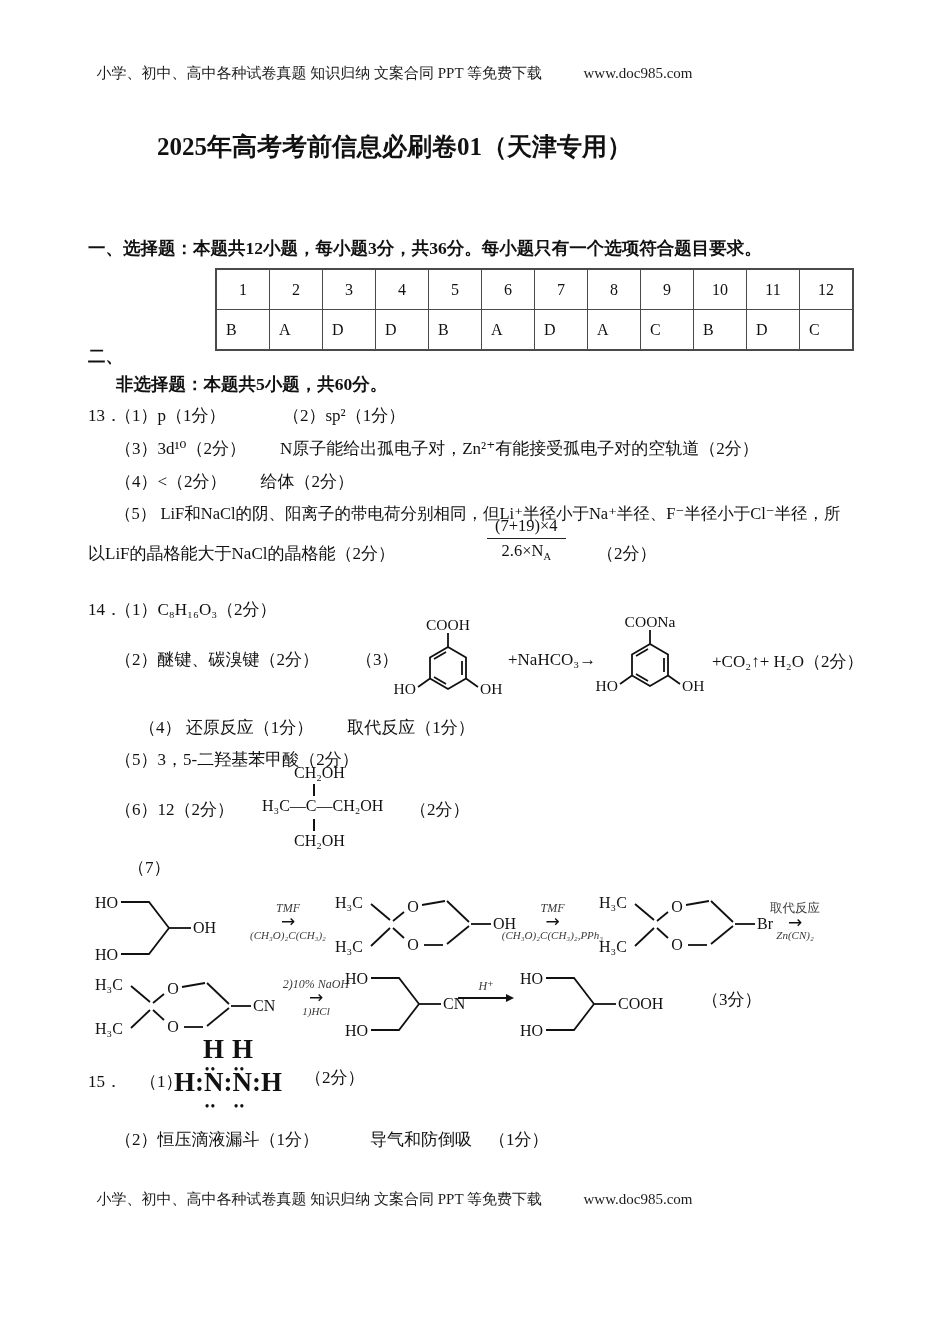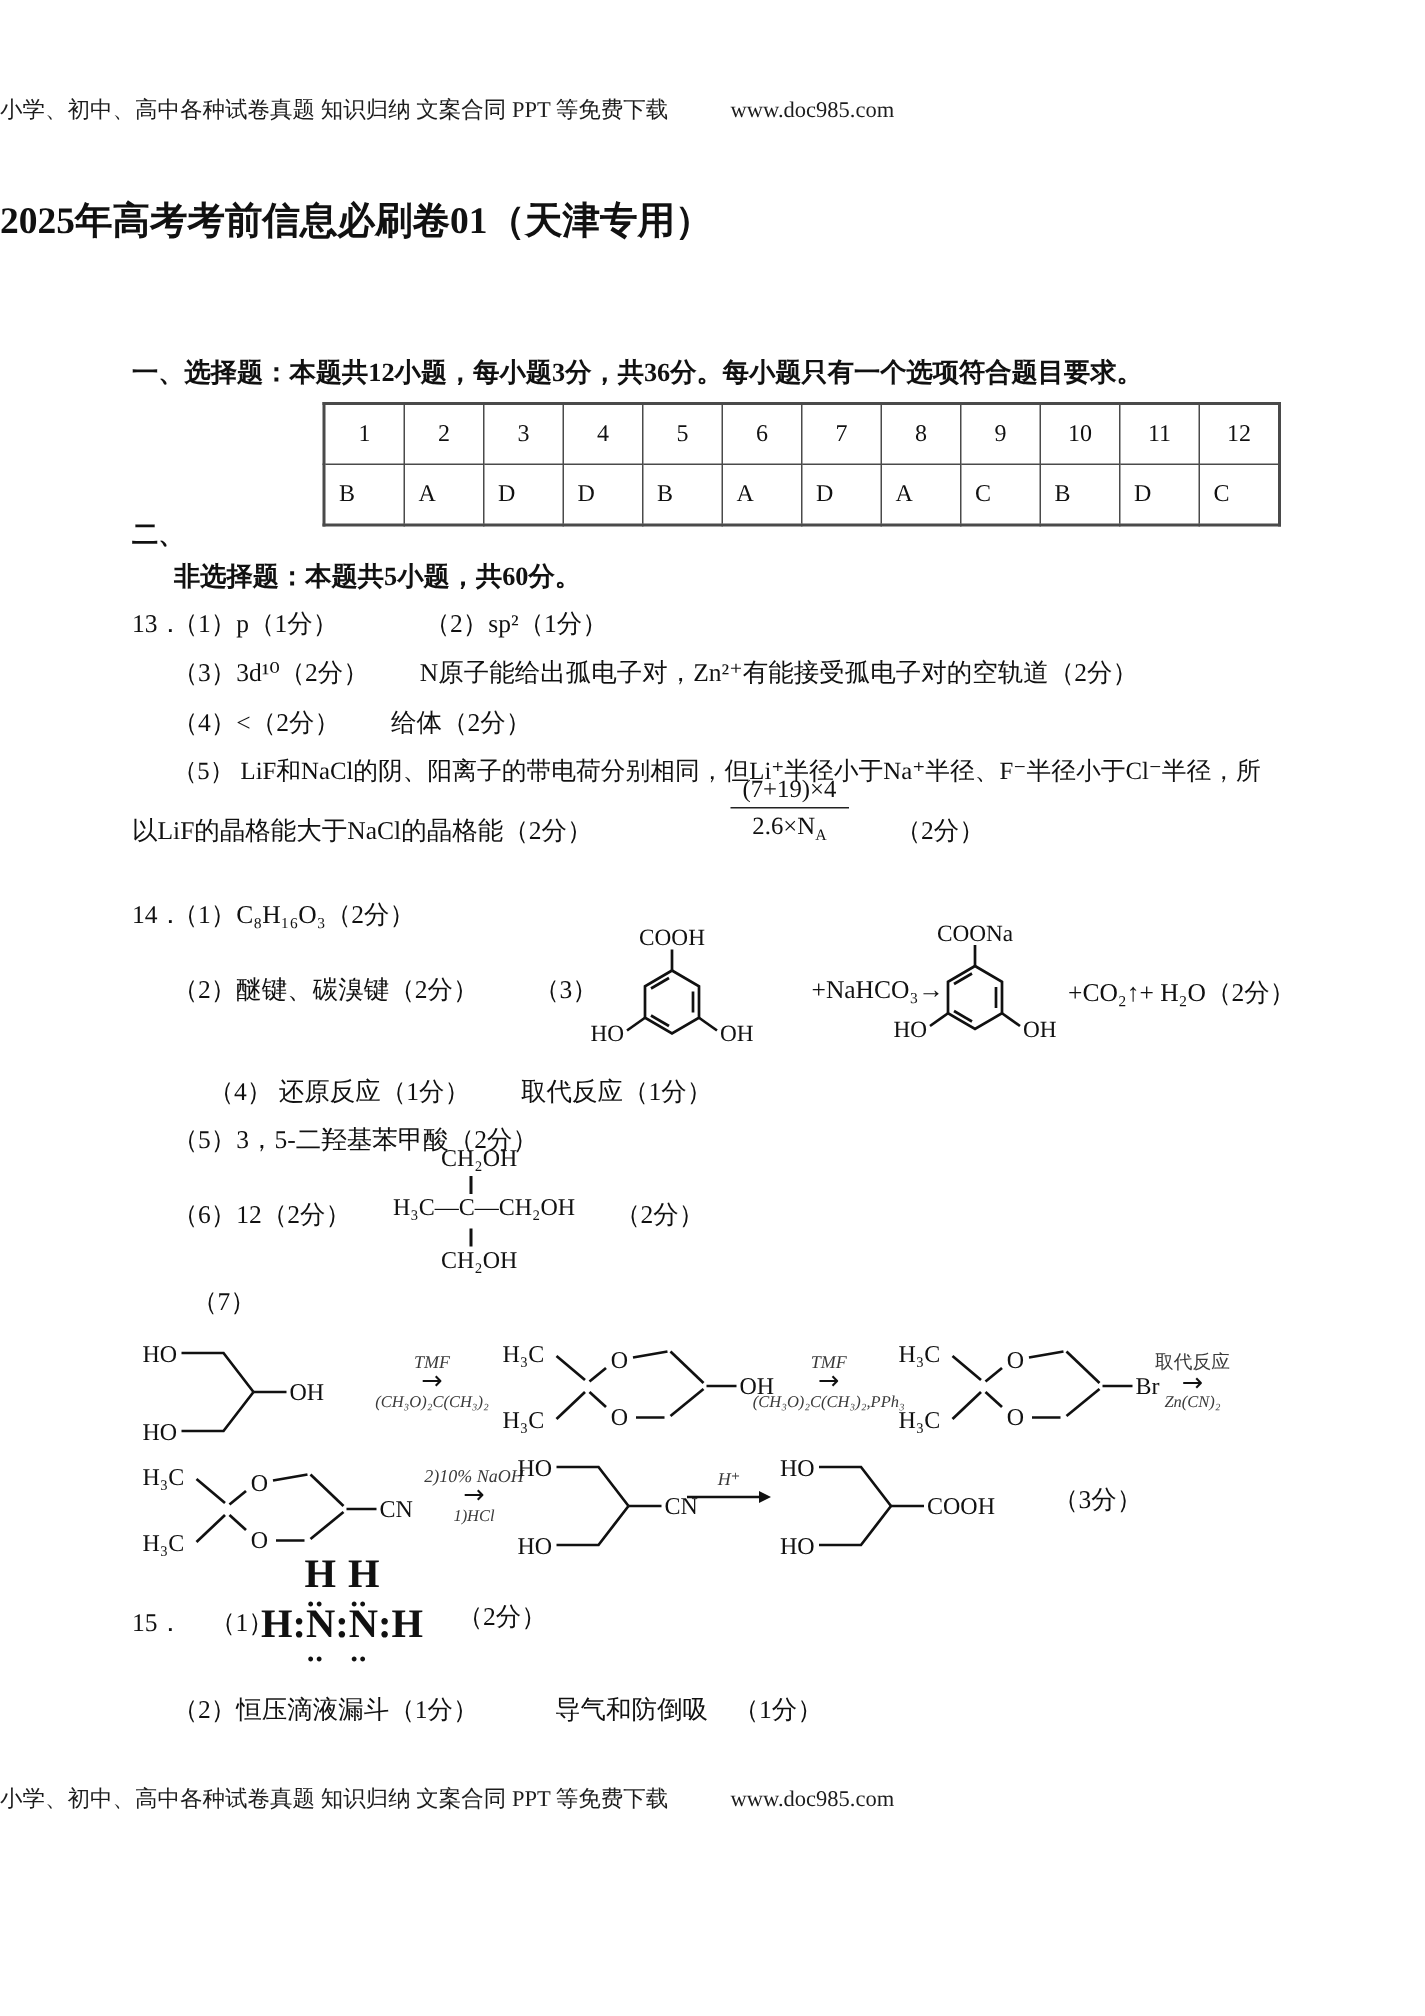--- a/index.html
+++ b/index.html
@@ -1,19 +1,19 @@
 <!DOCTYPE html>
 <html><head>
 <meta charset="utf-8">
 <style>
   html,body{margin:0;padding:0;background:#e8e8e8;}
   .page{position:relative;width:950px;height:1344px;background:#ffffff;margin:0 auto;
         font-family:"Liberation Serif","DejaVu Serif",serif;color:#111;overflow:hidden;}
   .abs{position:absolute;white-space:nowrap;}
-  .center{left:0;width:789px;text-align:left;}
+  .center{left:0;width:789px;text-align:center;}
   .small{font-size:15px;color:#1c1c1c;}
   .title{font-size:25px;font-weight:700;}
   .subtitle{font-size:23px;font-weight:700;letter-spacing:1px;}
   .bold{font-weight:700;}
   .line{font-size:17px;}
   .line-s{font-size:16.5px;}
   table.anskey{position:absolute;left:215px;top:268px;border-collapse:collapse;border:2px solid #4a4a4a;}
   table.anskey td{width:42px;height:37px;border:1px solid #4a4a4a;font-size:16px;}
   tr.num-row td{text-align:center;}
   tr.ans-row td{text-align:left;padding-left:9px;}
@@ -114,21 +114,21 @@
       <line x1="56" y1="59" x2="68" y2="66"></line>
       <line x1="70" y1="29" x2="70" y2="15"></line>
       <line x1="52" y1="60.5" x2="40" y2="69"></line>
       <line x1="88" y1="60.5" x2="100" y2="69"></line>
     </g>
     <text x="70" y="12" font-size="15.5" text-anchor="middle">COOH</text>
     <text x="38" y="76" font-size="15.5" text-anchor="end">HO</text>
     <text x="102" y="76" font-size="15.5">OH</text>
   </svg>
 
-  <div class="abs line" style="left:508px;top:650px;margin-left:33px;">+NaHCO₃→</div>
+  <div class="abs line" style="left:508px;top:650px;">+NaHCO₃→</div>
 
   <svg class="abs" style="left:580px;top:615px;" width="150" height="84">
     <g>
       <polyline points="70,29 88,39.5 88,60.5 70,71 52,60.5 52,39.5 70,29"></polyline>
       <line x1="56" y1="41" x2="68" y2="34"></line>
       <line x1="84" y1="43" x2="84" y2="57"></line>
       <line x1="56" y1="59" x2="68" y2="66"></line>
       <line x1="70" y1="29" x2="70" y2="15"></line>
       <line x1="52" y1="60.5" x2="40" y2="69"></line>
       <line x1="88" y1="60.5" x2="100" y2="69"></line>

